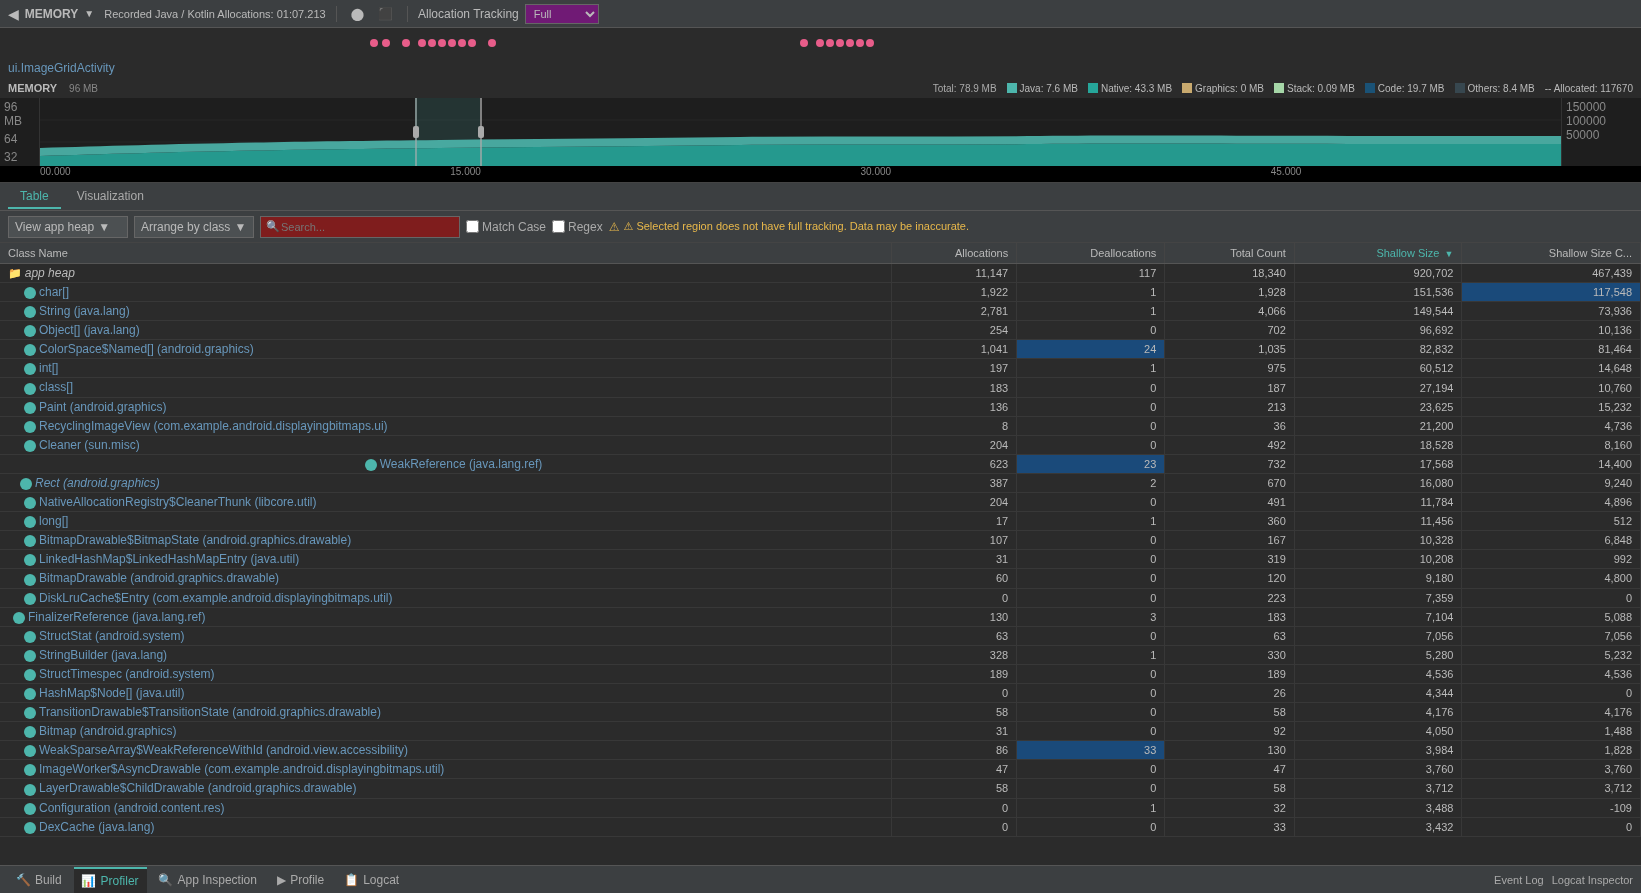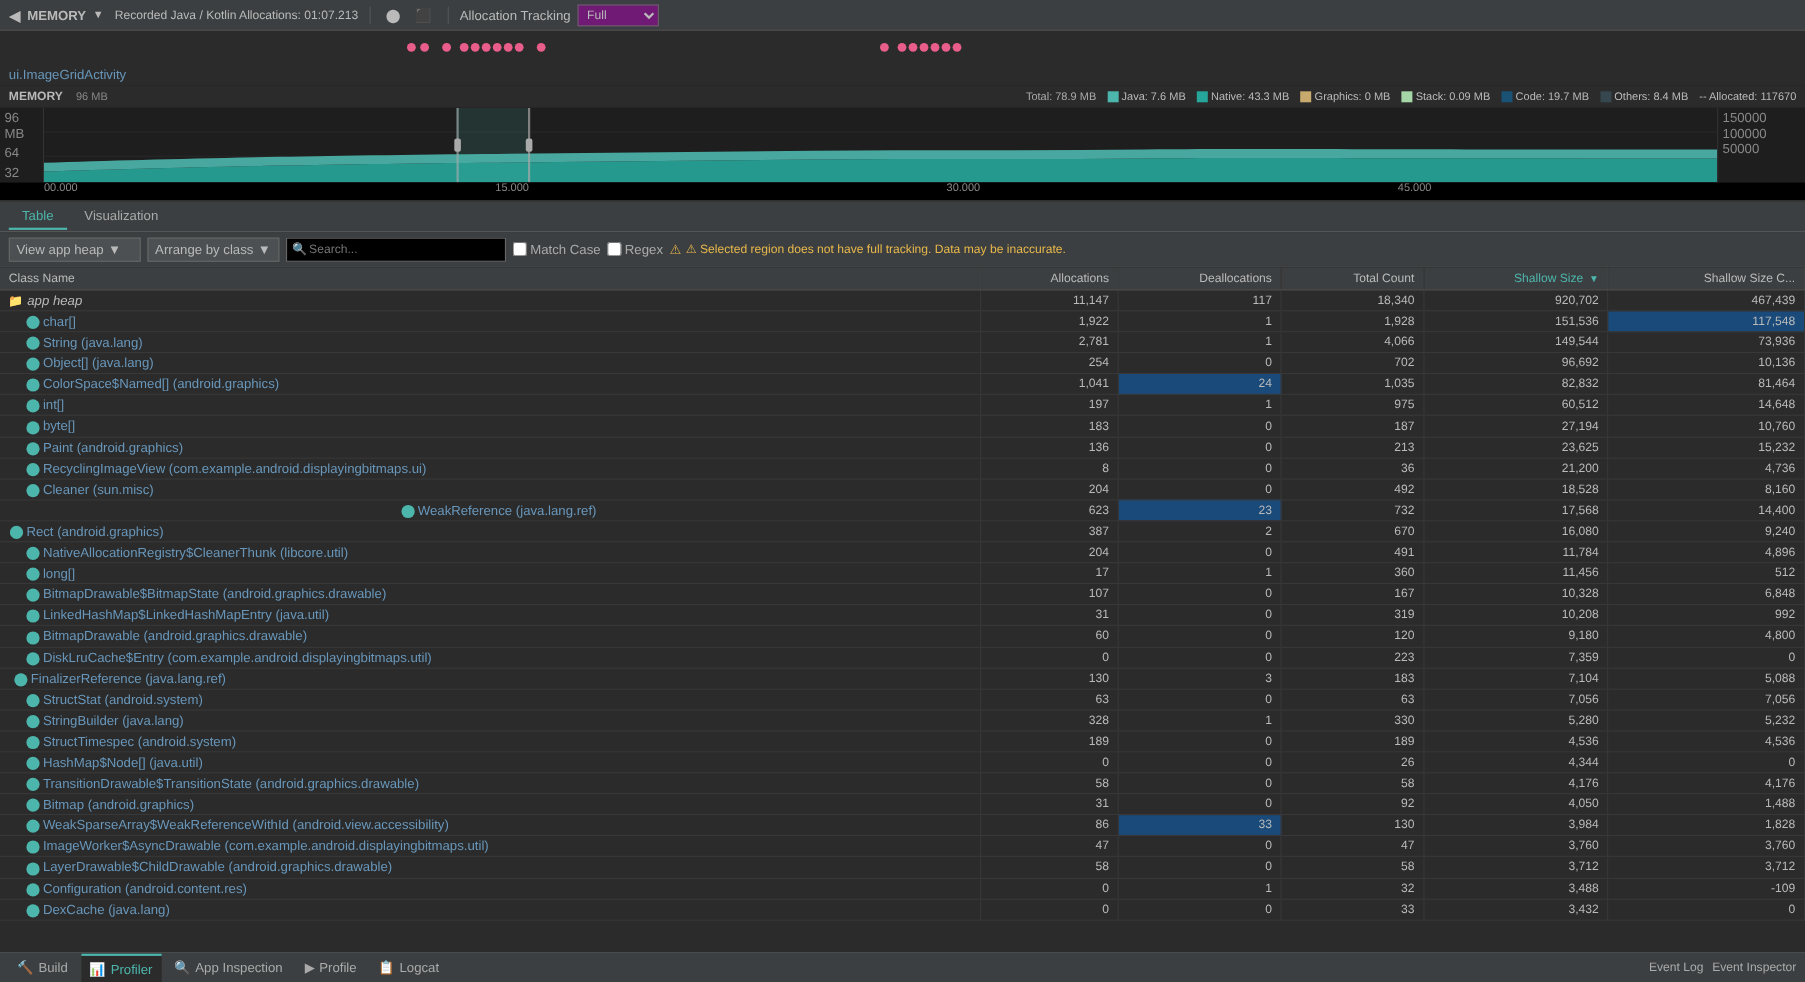--- a/index.html
+++ b/index.html
@@ -119,21 +119,21 @@
       font-size: 11px;
       padding: 2px 6px;
       height: 22px;
       cursor: pointer;
       display: flex;
       align-items: center;
       gap: 4px;
       min-width: 120px;
     }
     .search-input {
-      background: #000000;
+      background: #7f1d1d;
       border: 1px solid #666;
       color: #bababa;
       font-size: 11px;
       padding: 2px 2px;
       height: 22px;
       width: 200px;
     }
     .checkbox-label { display: flex; align-items: center; gap: 3px; color: #aaa; font-size: 11px; cursor: pointer; }
     .warning-text { color: #e8b84b; font-size: 11px; display: flex; align-items: center; gap: 4px; }
 
@@ -441,21 +441,21 @@
         </tr>
         <tr>
           <td style="padding-left: 24px;"><span class="row-icon icon-cyan"></span><span class="class-name">int[]</span></td>
           <td>197</td>
           <td>1</td>
           <td>975</td>
           <td>60,512</td>
           <td>14,648</td>
         </tr>
         <tr>
-          <td style="padding-left: 24px;"><span class="row-icon icon-cyan"></span><span class="class-name">byte[]</span></td>
+          <td style="padding-left: 24px;"><span class="row-icon icon-cyan"></span><span class="class-name">class[]</span></td>
           <td>183</td>
           <td>0</td>
           <td>187</td>
           <td>27,194</td>
           <td>10,760</td>
         </tr>
         <tr>
           <td style="padding-left: 24px;"><span class="row-icon icon-cyan"></span><span class="class-name">Paint (android.graphics)</span></td>
           <td>136</td>
           <td>0</td>
@@ -481,21 +481,21 @@
         </tr>
         <tr>
           <td style="padding-left: 24px; text-align: center;"><span class="row-icon icon-cyan"></span><span class="class-name">WeakReference (java.lang.ref)</span></td>
           <td>623</td>
           <td class="highlighted-cell">23</td>
           <td>732</td>
           <td>17,568</td>
           <td>14,400</td>
         </tr>
         <tr>
-          <td style="padding-left: 9px;"><span class="row-icon icon-cyan"></span><span class="class-name">Rect (android.graphics)</span></td>
+          <td style="padding-left: 20px; font-style: italic;"><span class="row-icon icon-cyan"></span><span class="class-name">Rect (android.graphics)</span></td>
           <td>387</td>
           <td>2</td>
           <td>670</td>
           <td>16,080</td>
           <td>9,240</td>
         </tr>
         <tr>
           <td style="padding-left: 24px;"><span class="row-icon icon-cyan"></span><span class="class-name">NativeAllocationRegistry$CleanerThunk (libcore.util)</span></td>
           <td>204</td>
           <td>0</td>
@@ -659,15 +659,15 @@
   <div class="bottom-tab">
     <span>▶</span>
     <span>Profile</span>
   </div>
   <div class="bottom-tab">
     <span>📋</span>
     <span>Logcat</span>
   </div>
   <div class="bottom-right">
     <span class="bottom-right-btn">Event Log</span>
-    <span class="bottom-right-btn">Event Inspector</span>
+    <span class="bottom-right-btn">Logcat Inspector</span>
   </div>
 </div>
 
 </body></html>

